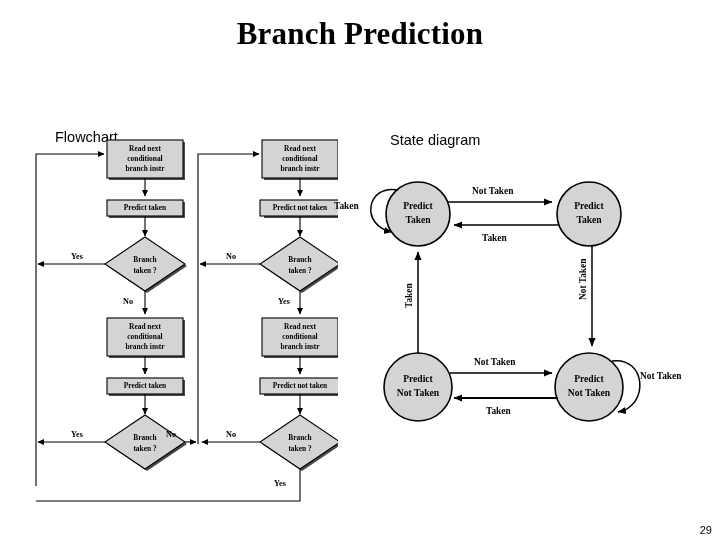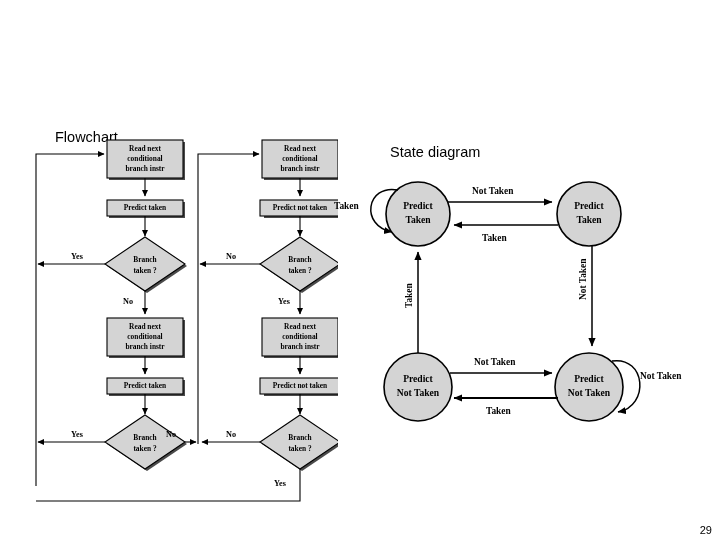--- a/index.html
+++ b/index.html
@@ -35,21 +35,21 @@
   }
   .section-label {
     position: absolute;
     font-family: "Liberation Sans", sans-serif;
     font-size: 14.5px;
     color: #000000;
     white-space: nowrap;
     margin-top: 32px;
   }
   #label-flowchart { left: 55px; top: 97px; }
-  #label-statediagram { left: 390px; top: 112px; text-align: right; }
+  #label-statediagram { left: 390px; top: 100px; text-align: right; }
 
   #page-number {
     position: absolute;
     right: 8px;
     bottom: 4px;
     font-family: "Liberation Sans", sans-serif;
     font-size: 11px;
     color: #000000;
   }
 
@@ -119,20 +119,21 @@
     stroke: #000000;
     stroke-width: 2.2;
     fill: none;
   }
 </style>
 </head>
 <body>
 
 <div id="slide">
 
+  <div id="slide-title">Branch Prediction</div>
 
   <div class="section-label" id="label-flowchart">Flowchart</div>
   <div class="section-label" id="label-statediagram">State diagram</div>
 
   <svg id="flowchart-svg" width="310" height="385" viewBox="0 0 310 385">
     <defs>
       <marker id="fcArrow" markerWidth="7" markerHeight="7" refX="6" refY="3.2" orient="auto" markerUnits="userSpaceOnUse">
         <path d="M0,0.2 L6.6,3.2 L0,6.2 z" fill="#000000"></path>
       </marker>
     </defs>

